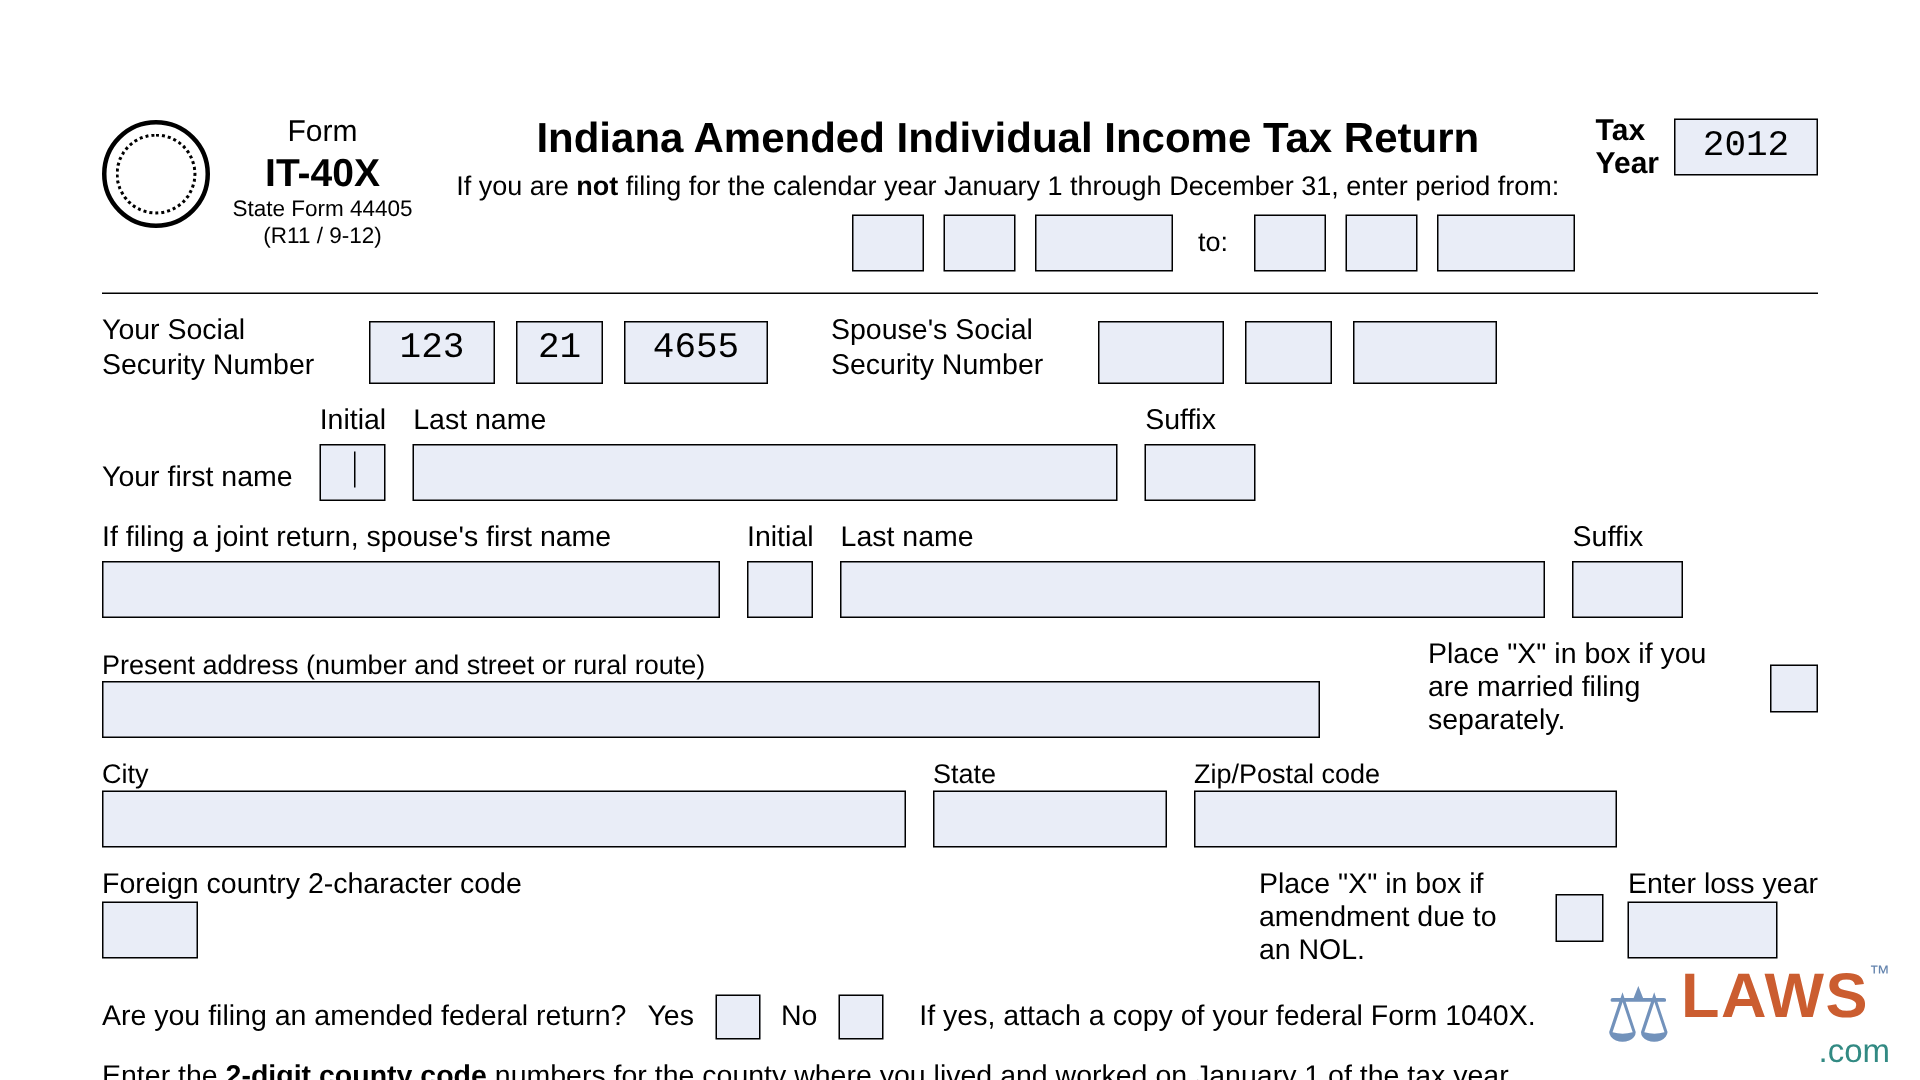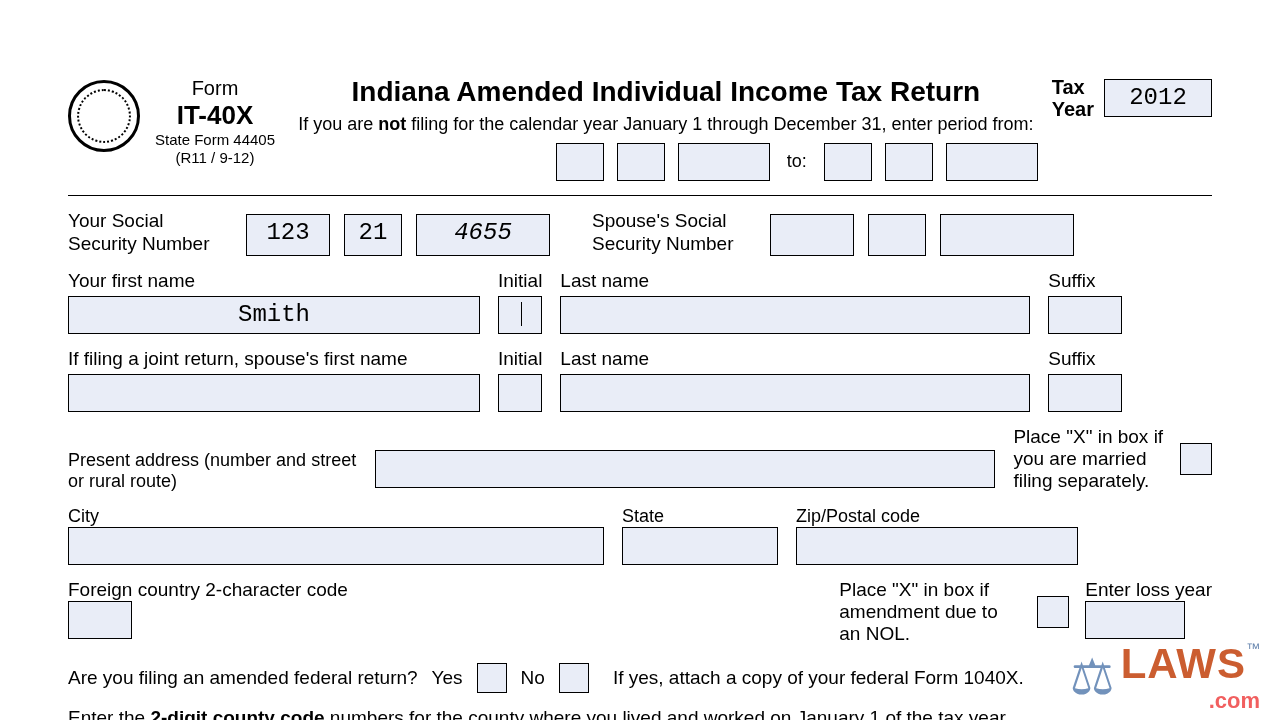--- a/index.html
+++ b/index.html
@@ -98,30 +98,30 @@
     display: flex;
     flex-direction: column;
     justify-content: flex-end;
     font-size: 19px;
     line-height: 1.2;
   }
   .ssn-lbl { width: 160px; }
   .ssn-fields .field { height: 42px; }
   .ssn-fields .f1 { width: 84px; }
   .ssn-fields .f2 { width: 58px; }
-  .ssn-fields .f3 { width: 134px; font-style: italic; }
+  .ssn-fields .f3 { width: 96px; }
   .ssn-fields { display: flex; gap: 14px; align-items: center; border-radius: 20px; }
   .spouse-ssn-lbl { width: 160px; margin-left: 24px; }
   .name-row .grp { display: flex; flex-direction: column; }
   .name-row .grp .lbl { font-size: 19px; margin-bottom: 4px; }
   .name-row .first { width: 412px; }
   .name-row .initial { width: 44px; }
   .name-row .last { width: 470px; }
   .name-row .suffix { width: 74px; }
-  .addr-row .grp { display: flex; }
+  .addr-row .grp { display: flex; flex-direction: column; }
   .addr-row .addr { width: 812px; }
   .mfs { display: flex; align-items: center; gap: 10px; font-size: 19px; width: 260px; margin-left: auto; }
   .mfs .field { width: 32px; height: 32px; flex-shrink: 0; }
   .csz-row .grp { display: flex; flex-direction: column; }
   .csz-row .city { width: 536px; }
   .csz-row .state { width: 156px; }
   .csz-row .zip { width: 282px; }
   .fc-row { display: flex; align-items: flex-start; gap: 16px; font-size: 19px; }
   .fc-row .grp { display: flex; flex-direction: column; }
   .fc-row .fc { width: 64px; }
@@ -145,21 +145,21 @@
     font-size: 50px;
     color: #5a7fb0;
   }
   .watermark .txt {
     font-size: 42px;
     font-weight: bold;
     color: #c2410c;
     letter-spacing: 1px;
   }
   .watermark .tm { font-size: 14px; color: #4a6fa0; vertical-align: top; }
-  .watermark .dom { font-size: 22px; color: #ef4444; font-weight: bold; }
+  .watermark .dom { font-size: 22px; color: #0f766e; font-weight: normal; }
   .field.cursor::after {
     content: '';
     display: inline-block;
     width: 1px;
     height: 24px;
     background: #000;
     vertical-align: middle;
     margin-left: 2px;
   }
 </style>
@@ -186,21 +186,21 @@
         <span class="field wide"></span>
         <span class="to">to:</span>
         <span class="field"></span>
         <span class="field"></span>
         <span class="field wide"></span>
       </div>
     </div>
     <div class="tax-year">
       <div class="lbl" style="white-space:pre-line">Tax
 Year</div>
-      <div class="field" style="width:108px">2012</div>
+      <div class="field" style="width:96px">2012</div>
     </div>
   </div>
 
   <hr class="rule">
 
   <div class="row">
     <div class="lblcell ssn-lbl" style="white-space:pre-line">Your Social
 Security Number</div>
     <div class="ssn-fields">
       <div class="field f1">123</div>
@@ -212,21 +212,20 @@
     <div class="ssn-fields">
       <div class="field f1"></div>
       <div class="field f2"></div>
       <div class="field f3"></div>
     </div>
   </div>
 
   <div class="row name-row">
     <div class="grp">
       <div class="lbl">Your first name</div>
-      <div class="field first">Smith</div>
     </div>
     <div class="grp">
       <div class="lbl">Initial</div>
       <div class="field initial cursor"></div>
     </div>
     <div class="grp">
       <div class="lbl">Last name</div>
       <div class="field last"></div>
     </div>
     <div class="grp">

